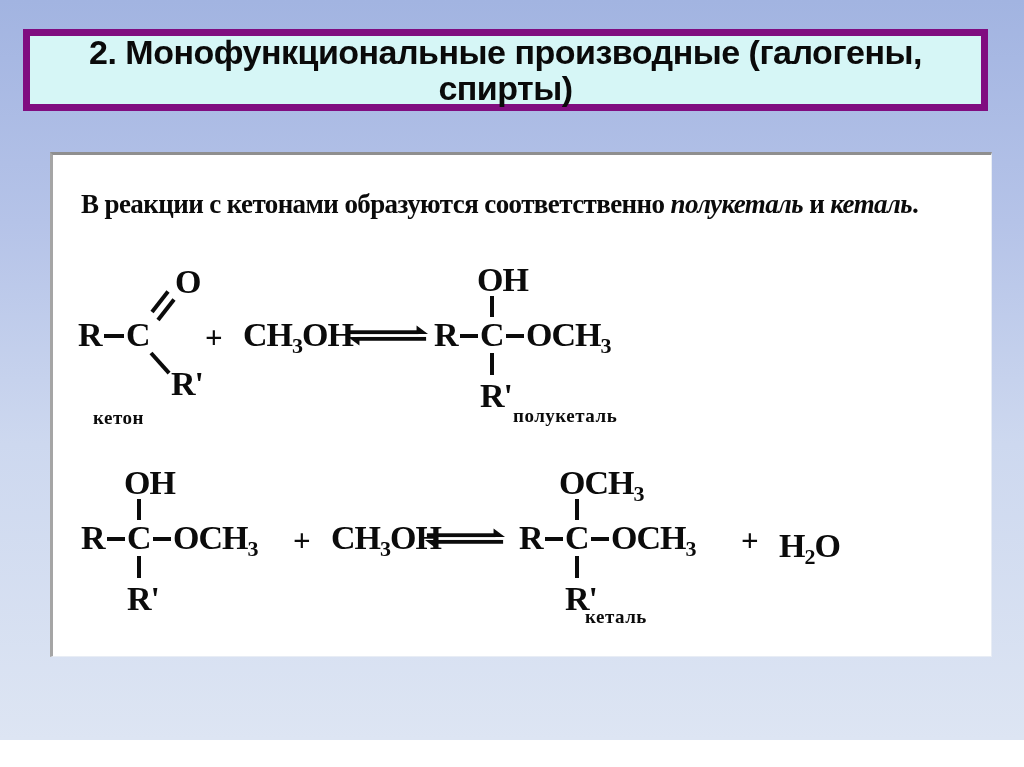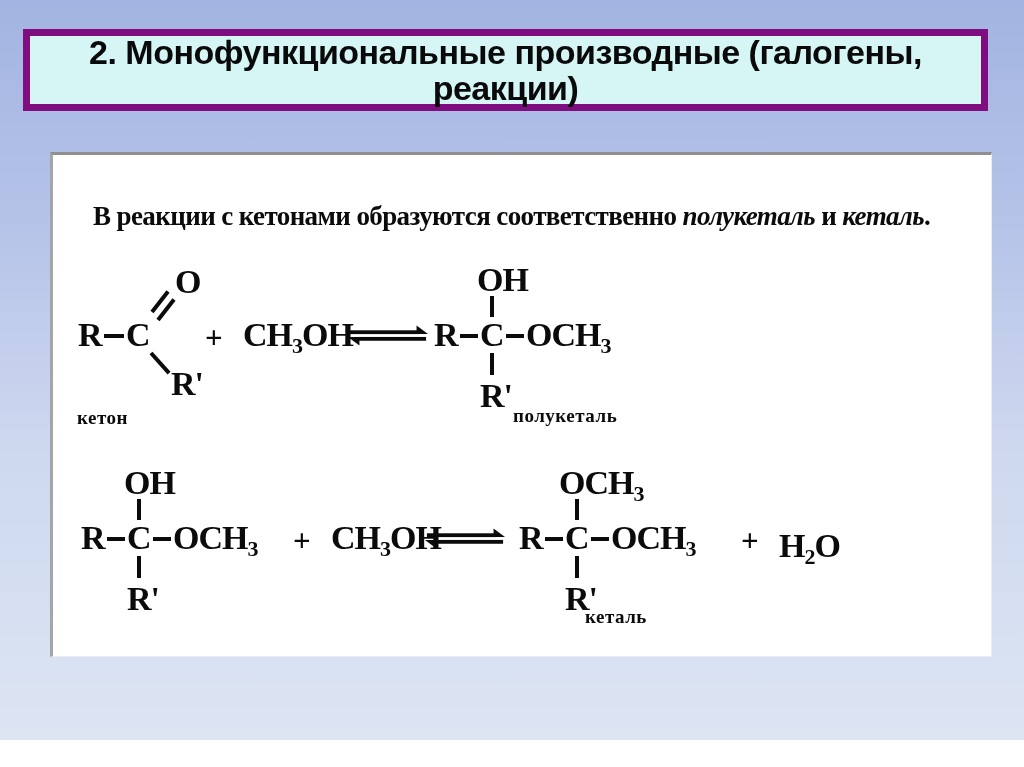--- a/index.html
+++ b/index.html
@@ -20,21 +20,21 @@
     letter-spacing:-0.5px; white-space:nowrap;
   }
   
   .panel {
     position:absolute; left:50px; top:152px; width:942px; height:505px;
     background:#ffffff; box-sizing:border-box;
     border-top:3px solid #8f8f8f; border-left:3px solid #a5a5a5;
     border-right:1px solid #e8edf5; border-bottom:1px solid #e8edf5;
   }
   .intro {
-    position:absolute; left:24px; top:30px; margin:16px;
+    position:absolute; left:24px; top:30px; margin:4px;
     font-weight:bold; font-size:27px; line-height:30px; color:#0b0b0b;
     letter-spacing:-0.6px; white-space:nowrap;
   }
   .intro .term { font-style:italic; }
   
   .atom, .plus, .struct-label {
     position:absolute; color:#0b0b0b; font-weight:bold; line-height:1; white-space:nowrap;
   }
   .atom  { font-size:34px; letter-spacing:-1px; }
   .plus  { font-size:31px; }
@@ -46,36 +46,36 @@
   .bd { height:4px; transform-origin:left center; }
   .eq { position:absolute; }
 </style>
 </head>
 <body>
 
 <div class="slide">
 
   <div class="title-box">
     <div class="title-line">2. Монофункциональные производные (галогены,</div>
-    <div class="title-line">реакции)</div>
+    <div class="title-line">спирты)</div>
   </div>
 
   <div class="panel">
 
     <p class="intro"><span>В реакции с кетонами образуются соответственно </span><span class="term">полукеталь</span><span> и </span><span class="term">кеталь</span><span>.</span></p>
 
     <span class="atom" style="left:25px;top:163px">R</span>
     <i class="bond bh" style="left:51px;top:179px;width:20px"></i>
     <span class="atom" style="left:73px;top:163px">C</span>
     <i class="bond bd" style="left:99px;top:155px;width:26px;transform:rotate(-52deg)"></i>
     <i class="bond bd" style="left:105px;top:163px;width:26px;transform:rotate(-52deg)"></i>
     <span class="atom" style="left:122px;top:110px">O</span>
     <i class="bond bd" style="left:98px;top:196px;width:27px;transform:rotate(48deg)"></i>
     <span class="atom" style="left:118px;top:212px">R'</span>
-    <span class="struct-label" style="left:24px;top:253px">кетон</span>
+    <span class="struct-label" style="left:40px;top:253px">кетон</span>
 
     <span class="plus" style="left:152px;top:167px">+</span>
 
     <span class="atom" style="left:190px;top:163px"><span>CH</span><span class="sub">3</span><span>OH</span></span>
 
     <svg class="eq" style="left:295px;top:170px" width="80" height="22" viewBox="0 0 84 22">
       <rect x="2" y="5" width="72" height="4" fill="#0b0b0b"></rect>
       <polygon points="72,9 72,0 84,9" fill="#0b0b0b"></polygon>
       <rect x="10" y="12" width="72" height="4" fill="#0b0b0b"></rect>
       <polygon points="12,12 12,21 0,12" fill="#0b0b0b"></polygon>

